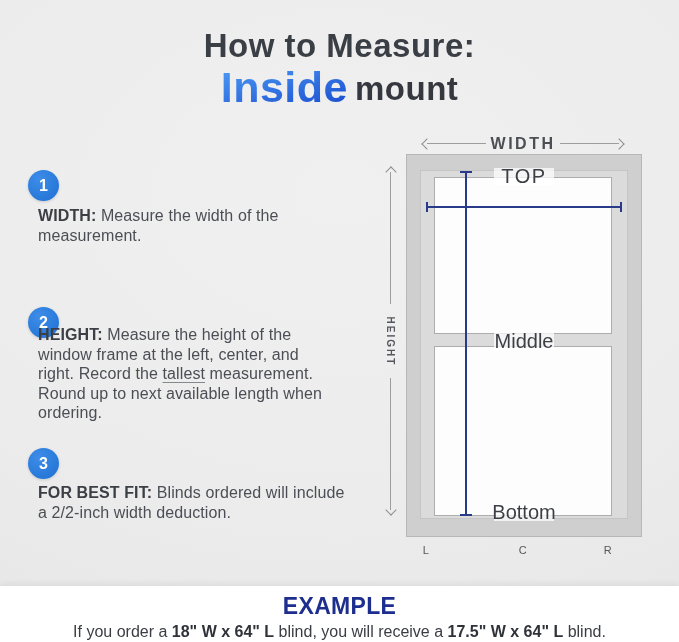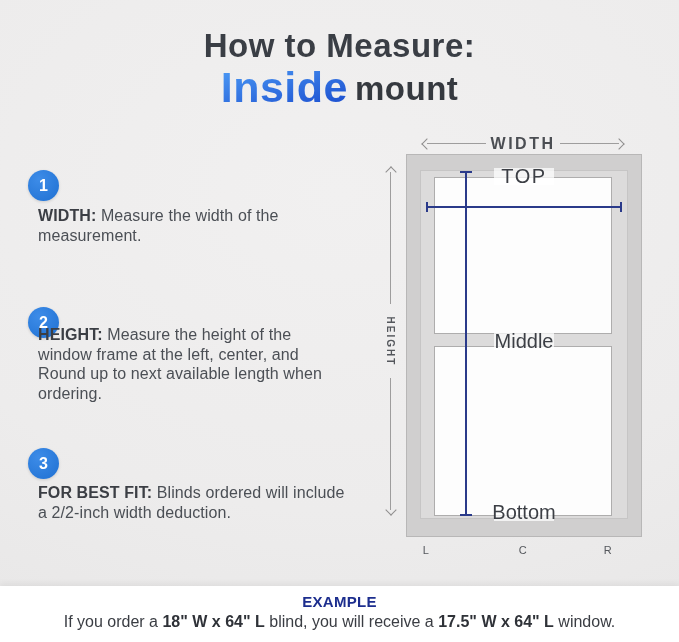--- a/index.html
+++ b/index.html
@@ -61,21 +61,21 @@
   .cu{transform:rotate(135deg);margin-bottom:-4px;}
   .cd{transform:rotate(-45deg);margin-top:-4px;}
   .dim-text{font-size:16px;font-weight:700;letter-spacing:2.5px;color:#4b4e53;padding:0 5px;line-height:13px;}
   .dim-text-v{height:74px;width:13px;display:flex;align-items:center;justify-content:center;flex:none;}
   .dim-text-v>span{transform:rotate(90deg);white-space:nowrap;font-size:10px;font-weight:700;letter-spacing:2px;color:#54575c;}
   .marker{position:absolute;top:544px;width:16px;text-align:center;font-size:11px;color:#54575c;letter-spacing:.5px;}
   .mk-l{left:418px;}.mk-c{left:515px;}.mk-r{left:600px;}
   
   .example{position:absolute;left:0;top:586px;width:100%;height:56px;background:#ffffff;
     box-shadow:0 -3px 6px rgba(0,0,0,.05);text-align:center;}
-  .ex-h{margin-top:7px;font-size:15px;font-weight:700;color:#1d2e8e;letter-spacing:.3px;}
+  .ex-h{margin-top:7px;font-size:23px;font-weight:700;color:#1d2e8e;letter-spacing:.3px;}
   .ex-line{margin-top:3px;font-size:16px;color:#3a3d43;}
   .ex-bold{font-weight:700;color:#2f3238;}
 </style>
 </head>
 <body>
 
 <div class="canvas">
 
   <div class="header">
     <div class="t1">How to Measure:</div>
@@ -87,20 +87,21 @@
   <div class="step-badge badge-1">1</div>
   <div class="step-text text-1">
       <div><span class="lead">WIDTH:</span> Measure the width of the</div>
       <div>measurement.</div>
     </div>
 
   <div class="step-badge badge-2">2</div>
   <div class="step-text text-2">
       <div><span class="lead">HEIGHT:</span> Measure the height of the</div>
       <div>window frame at the left, center, and</div>
+      <div>right. Record the <span class="under">tallest</span> measurement.</div>
       <div>Round up to next available length when</div>
       <div>ordering.</div>
     </div>
 
   <div class="step-badge badge-3">3</div>
   <div class="step-text text-3">
       <div><span class="lead">FOR BEST FIT:</span> Blinds ordered will include</div>
       <div>a 2/2-inch width deduction.</div>
     </div>
 
@@ -134,17 +135,17 @@
   <div class="band band-middle">Middle</div>
   <div class="band band-bottom">Bottom</div>
 
   <div class="marker mk-l">L</div>
   <div class="marker mk-c">C</div>
   <div class="marker mk-r">R</div>
 
   <div class="example">
     <div class="ex-h">EXAMPLE</div>
     <div class="ex-line">
-      <span>If you order a </span><span class="ex-bold">18" W x 64" L</span><span> blind, you will receive a </span><span class="ex-bold">17.5" W x 64" L</span><span> window.</span>
+      <span>If you order a </span><span class="ex-bold">18" W x 64" L</span><span> blind, you will receive a </span><span class="ex-bold">17.5" W x 64" L</span><span> blind.</span>
     </div>
   </div>
 
 </div>
 
 </body></html>

